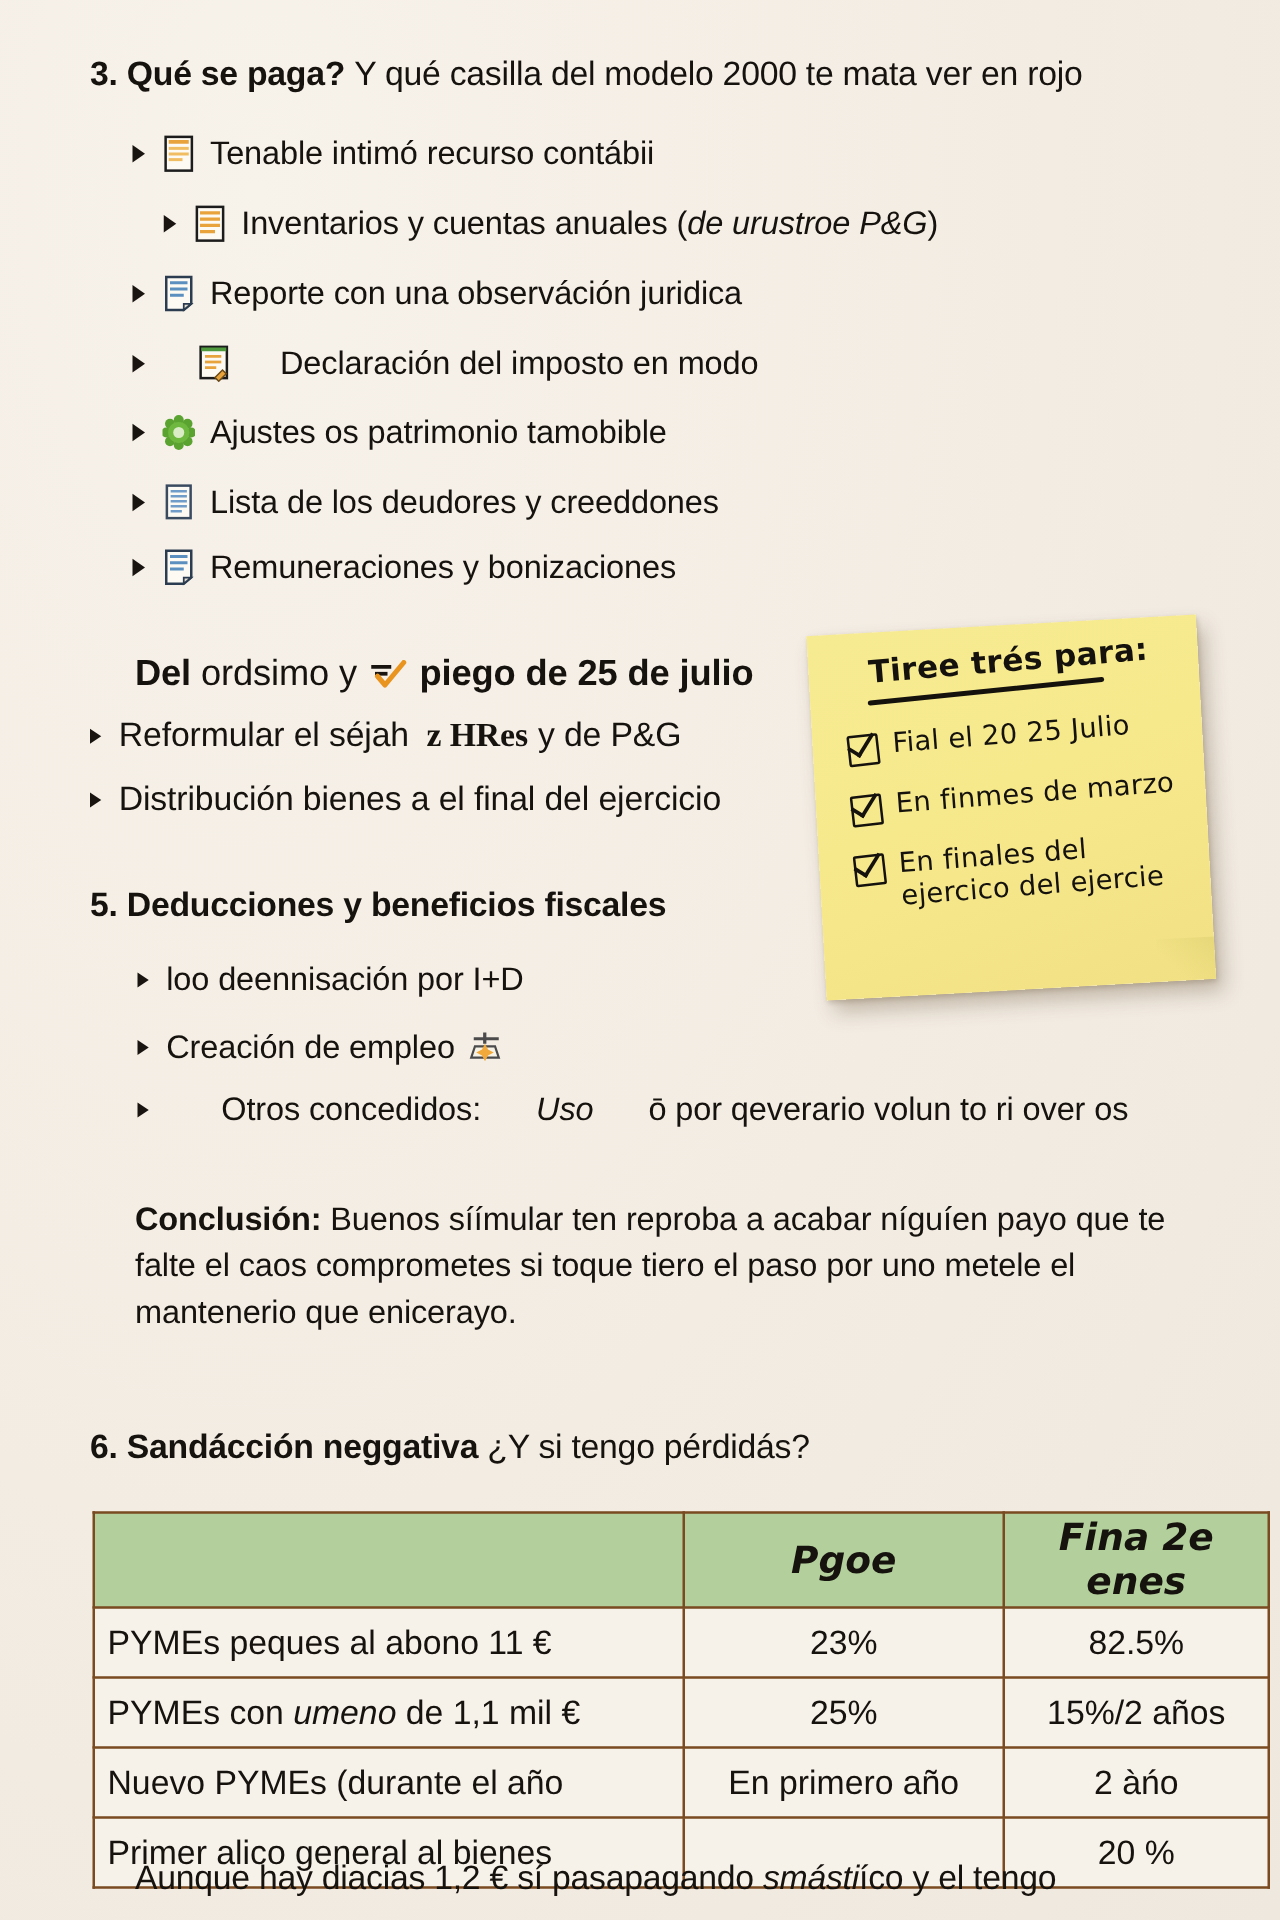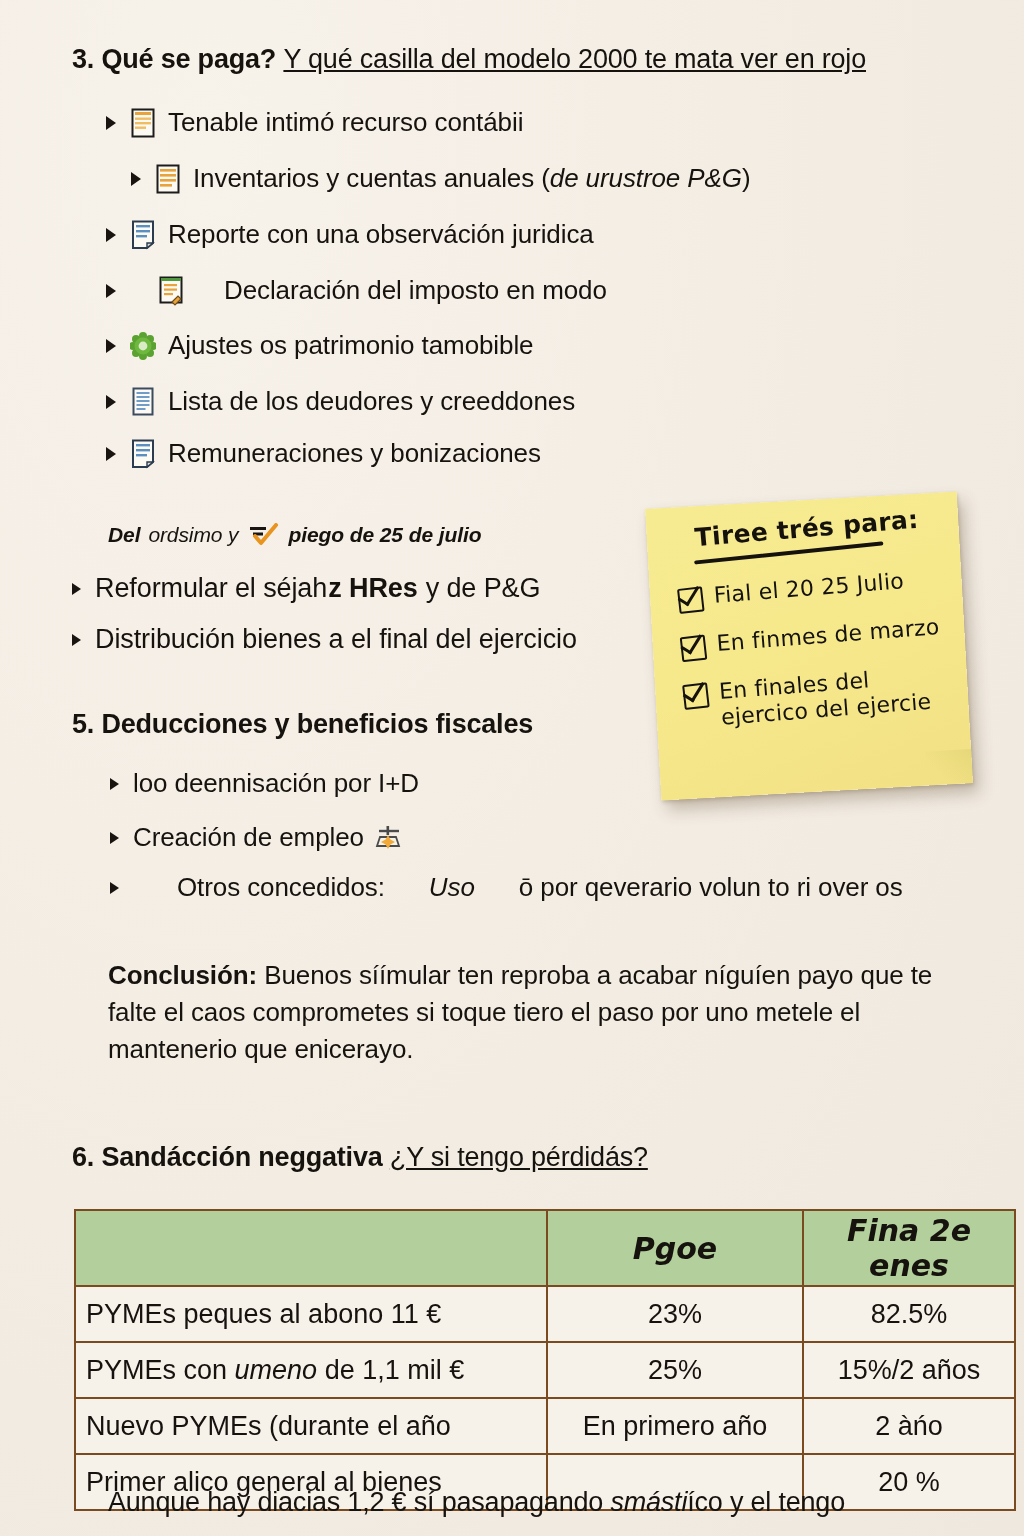--- a/index.html
+++ b/index.html
@@ -26,21 +26,20 @@
   
   .h-sec {
     position: absolute;
     font-size: 27px;
     font-weight: bold;
     letter-spacing: -0.2px;
     white-space: nowrap;
   }
   .h-sec .thin {
     font-weight: normal;
-    text-decoration: underline;
   }
 
   .bullet-row {
     position: absolute;
     display: flex;
     align-items: center;
     white-space: nowrap;
     font-size: 26px;
     letter-spacing: -0.1px;
   }
@@ -314,37 +313,37 @@
         <path d="M3 1.5 H23 V23 L17 28 H3 Z" fill="#fdfaf3" stroke="#2c3c50" stroke-width="2"></path>
         <rect x="6" y="5" width="14" height="2.4" fill="#5a8fc0"></rect>
         <rect x="6" y="10" width="14" height="2.4" fill="#5a8fc0"></rect>
         <rect x="6" y="15" width="11" height="2.4" fill="#5a8fc0"></rect>
         <path d="M17 28 V23 H23 Z" fill="#e2dcd1" stroke="#2c3c50" stroke-width="1.4"></path>
       </svg>
     </span>
     <span>Remuneraciones y bonizaciones</span>
   </div>
 
-  <div class="bullet-row" style="left:108px; top:523px; font-size:21px;font-style:italic;">
+  <div class="bullet-row" style="left:108px; top:523px; font-size:29px;">
     <span class="bd">Del</span>
     <span style="margin-left:8px;">ordsimo y</span>
     <span class="ic" style="width:30px;height:24px;margin-left:10px;margin-right:10px;">
       <svg width="30" height="24" viewBox="0 0 30 24">
         <rect x="1" y="4" width="16" height="3" fill="#1a1410"></rect>
         <rect x="4" y="9.5" width="10" height="3" fill="#1a1410"></rect>
         <path d="M6 13 L12 20 L27 2" fill="none" stroke="#e8941f" stroke-width="4" stroke-linecap="round" stroke-linejoin="round"></path>
       </svg>
     </span>
     <span class="bd">piego de 25 de julio</span>
   </div>
 
   <div class="bullet-row" style="left:72px; top:573px; font-size:27px;">
     <span class="tri sm"></span>
     <span>Reformular el séjah</span>
-    <span class="bd" style="margin-left:1px;">z HRes</span>
+    <span class="bd" style="margin-left:14px;font-family:Liberation Serif, serif;">z HRes</span>
     <span style="margin-left:8px;">y de P&amp;G</span>
   </div>
 
   <div class="bullet-row" style="left:72px; top:624px; font-size:27px;">
     <span class="tri sm"></span>
     <span>Distribución bienes a el final del ejercicio</span>
   </div>
 
   <div class="sticky">
     <div class="sticky-title">Tiree trés para:</div>

